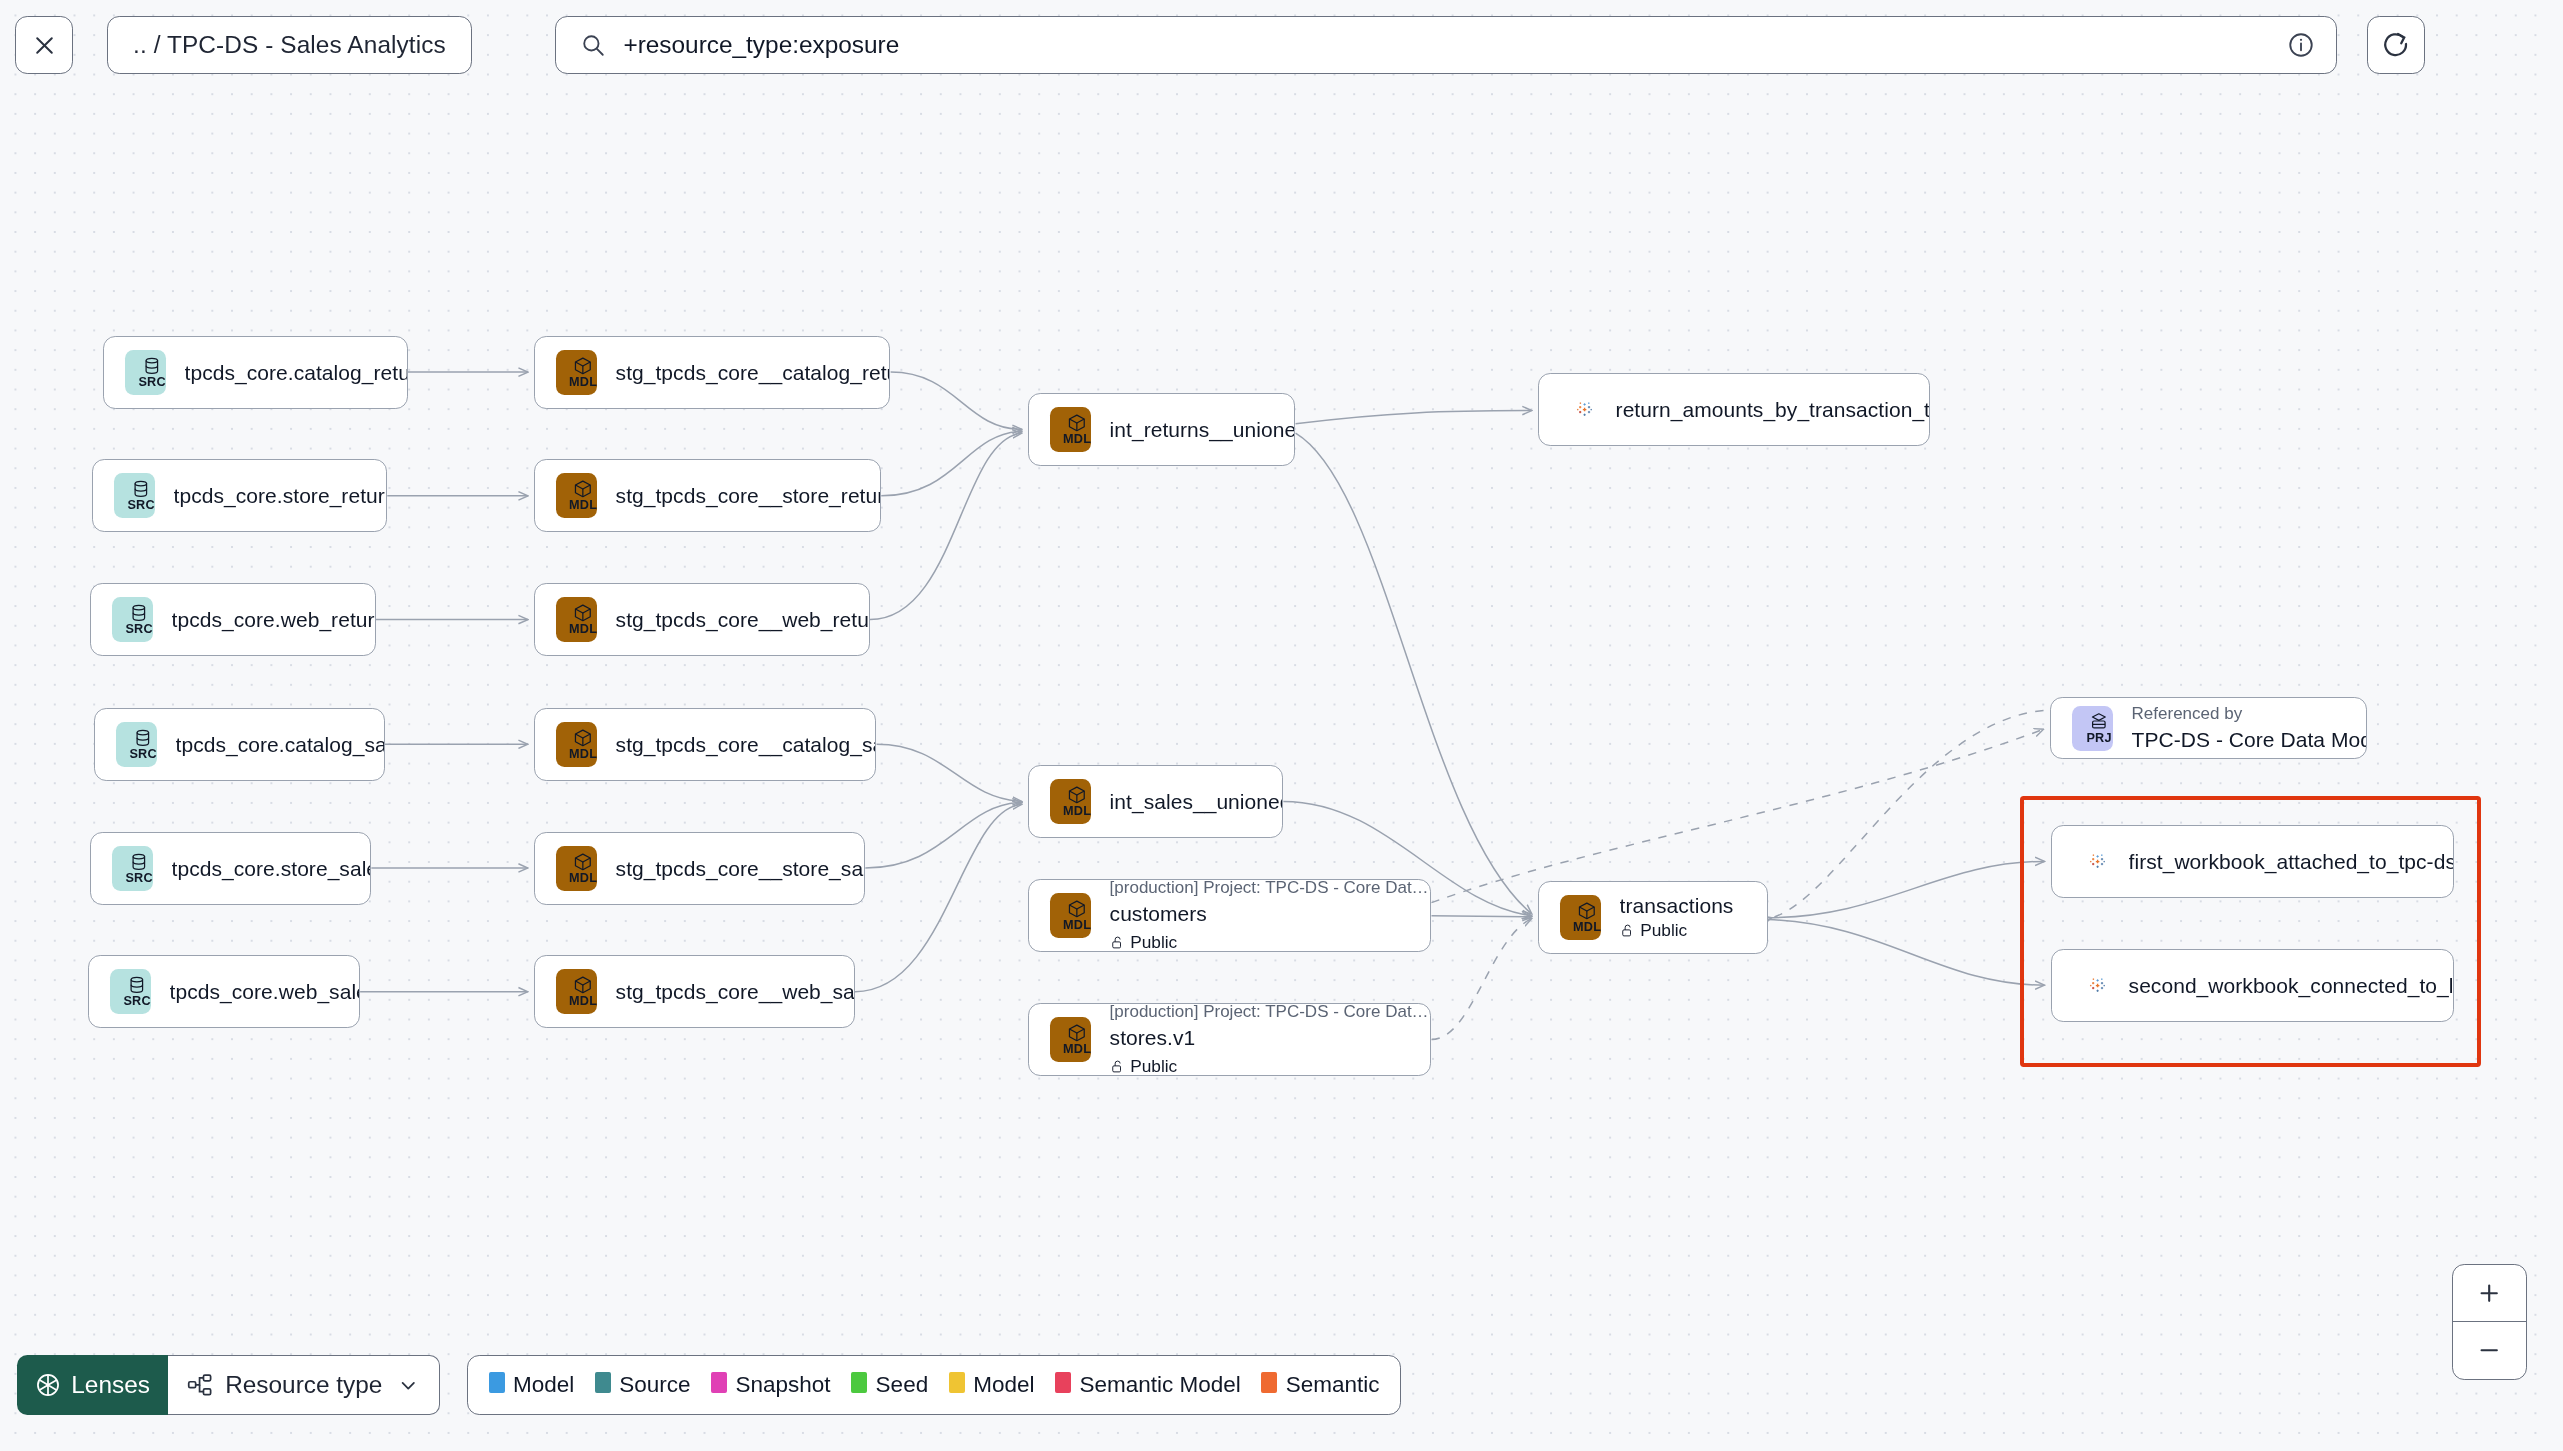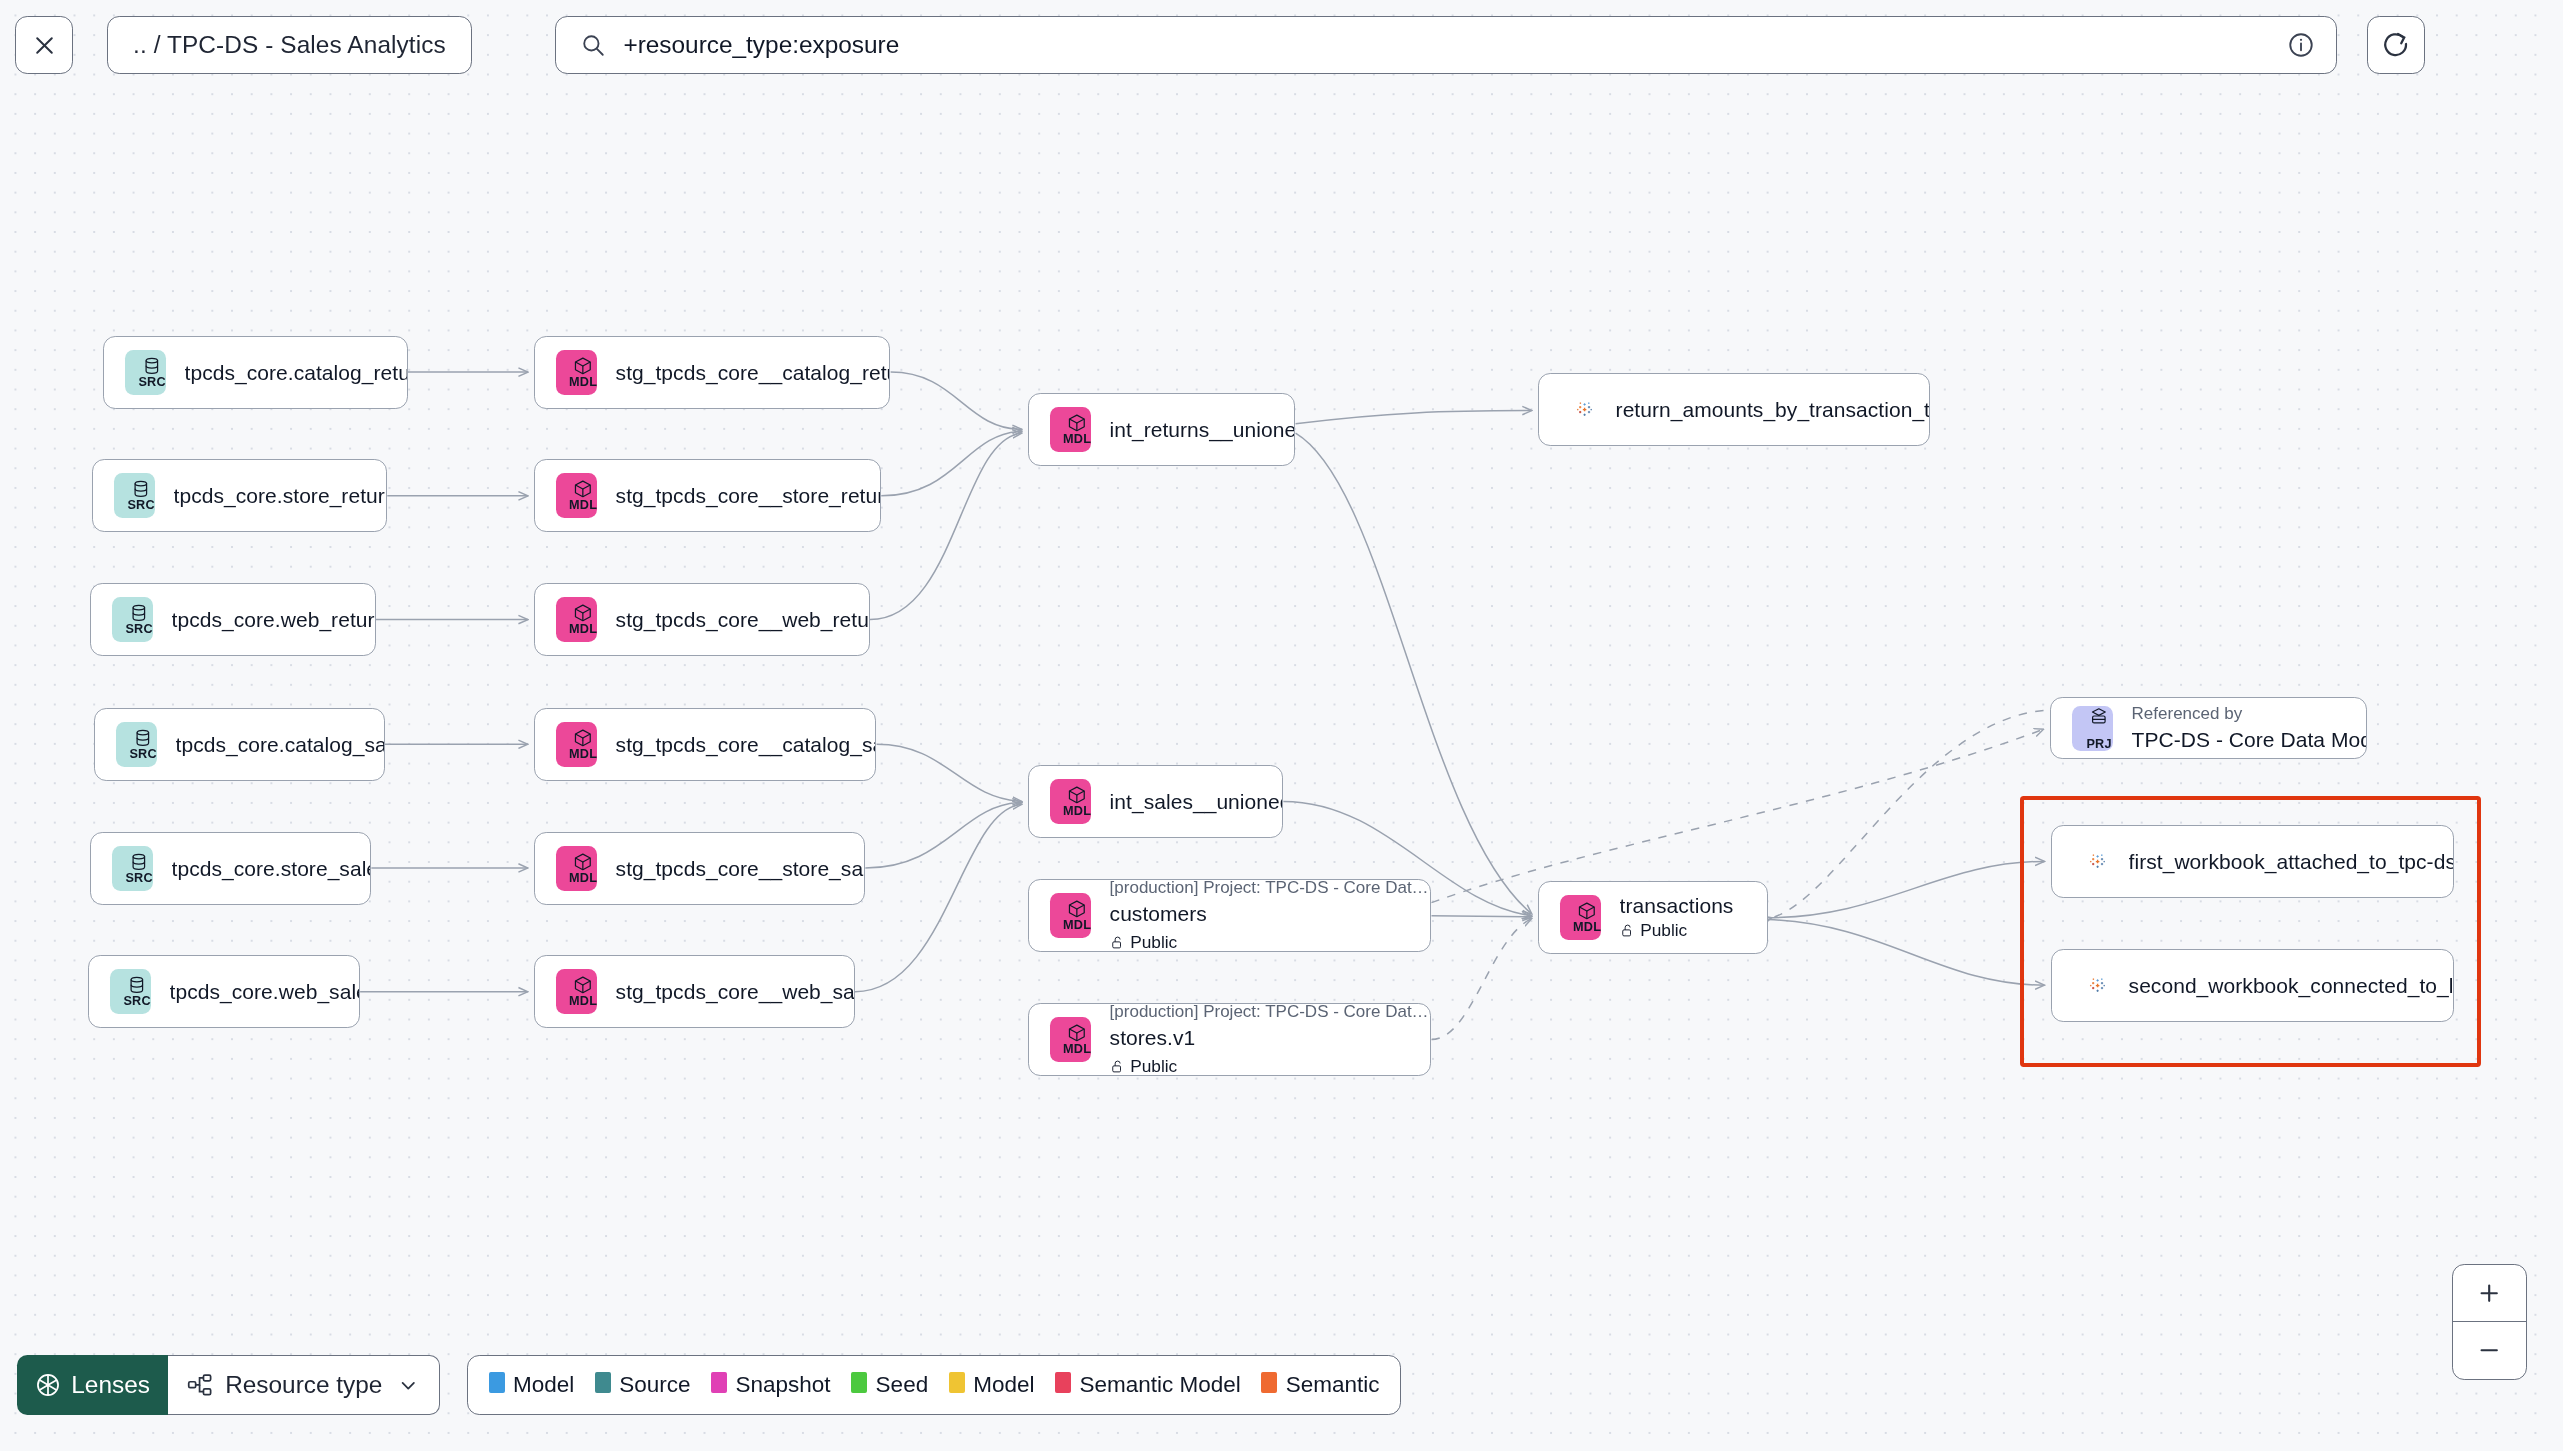--- a/index.html
+++ b/index.html
@@ -79,22 +79,22 @@
     align-items: center; justify-content: center;
     gap: 0.9px;
     padding-left: 14px;
   }
   .badge svg { width: 19.7px; height: 19.7px; display:block; }
   .badge .badge-label {
     font-size: 12.7px; font-weight: 600; color: #111827;
     letter-spacing: 0.2px; line-height: 1;
   }
   .badge.src { background: #b6e2e0; }
-  .badge.mdl { background: #ec4899; }
-  .badge.prj { background: #c3c6f5; justify-content: space-between; }
+  .badge.mdl { background: #a16207; }
+  .badge.prj { background: #c3c6f5; }
   .badge.tab { background: transparent; }
 
   .node-body { margin-left: 19px; overflow: hidden; }
   .node-title {
     font-size: 21px; color: #111827; white-space: nowrap;
     letter-spacing: 0.05px;
   }
   .node-sub {
     font-size: 17px; color: #5b6474; white-space: nowrap;
     overflow: hidden; text-overflow: ellipsis; max-width: 375px;

